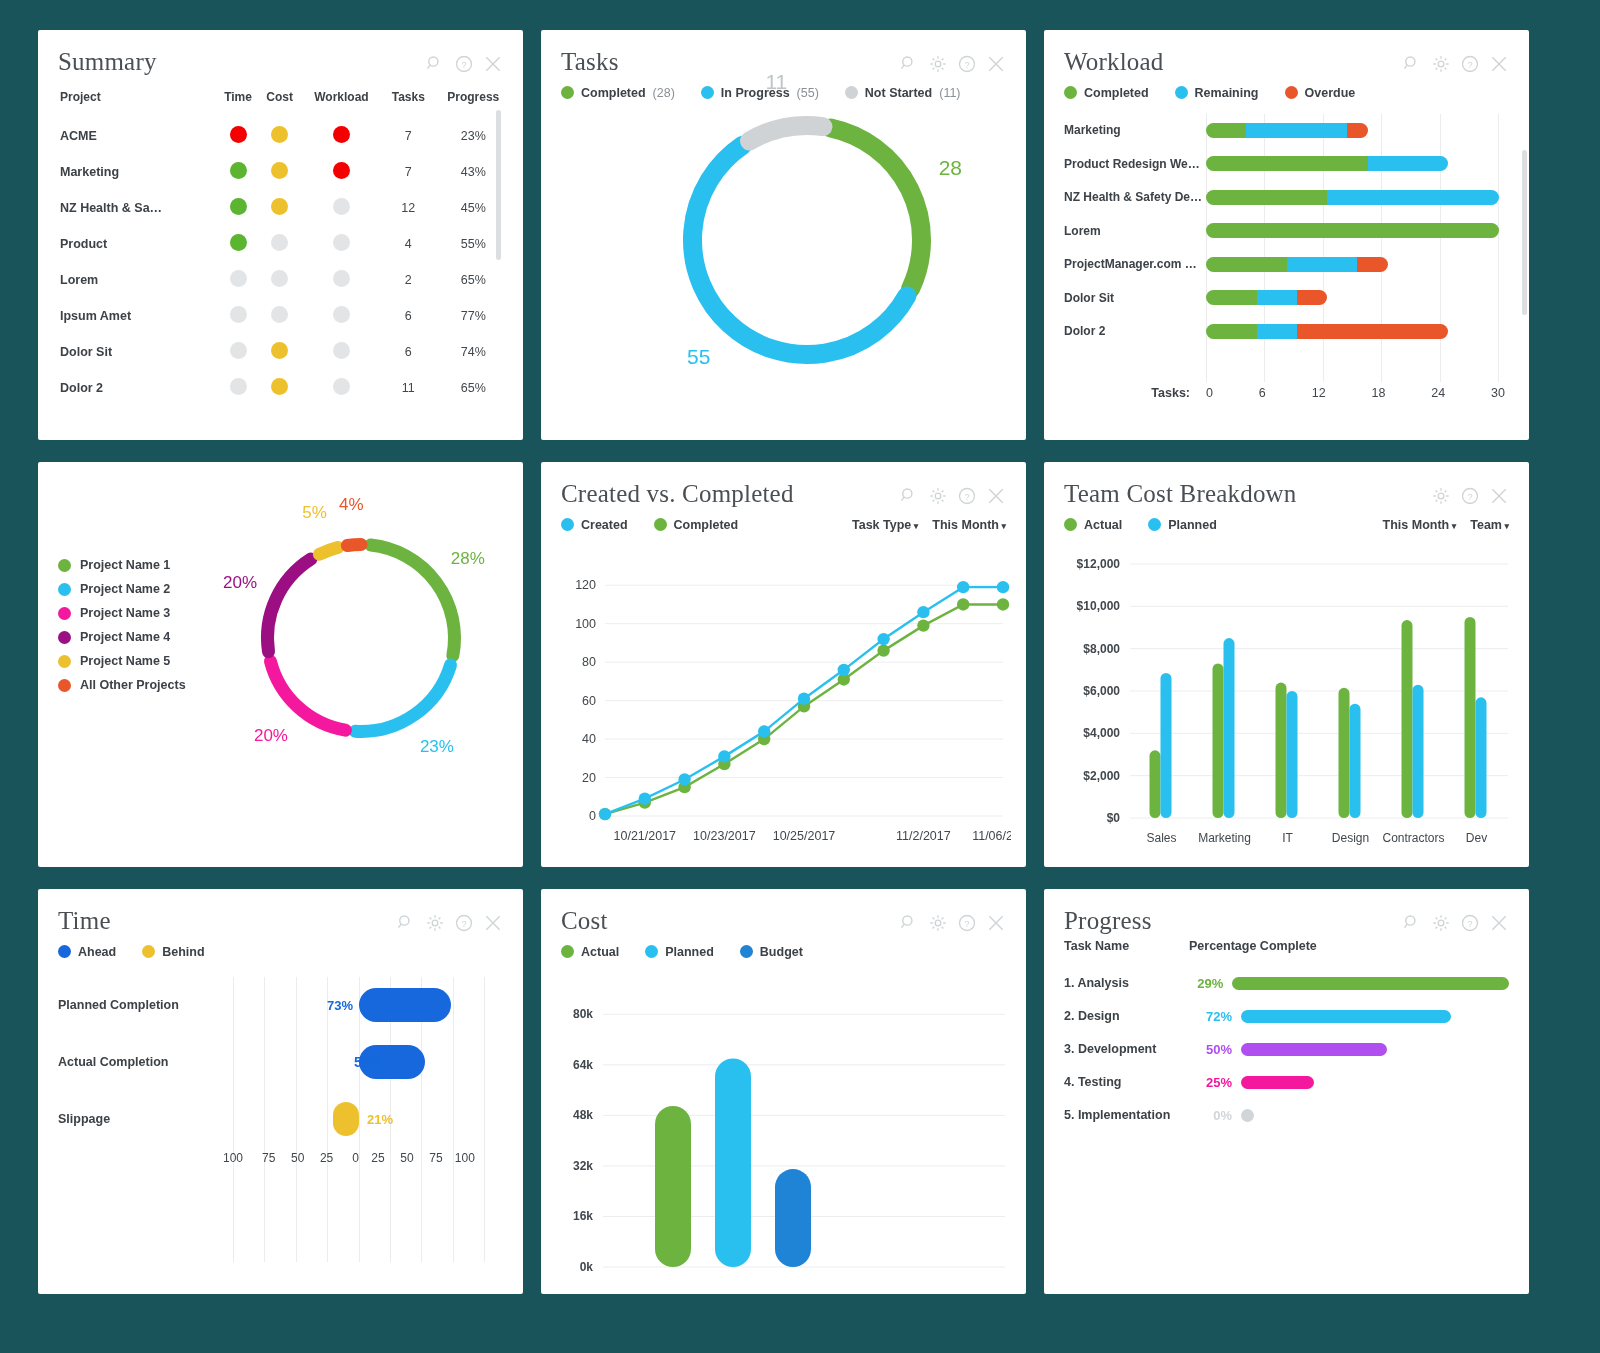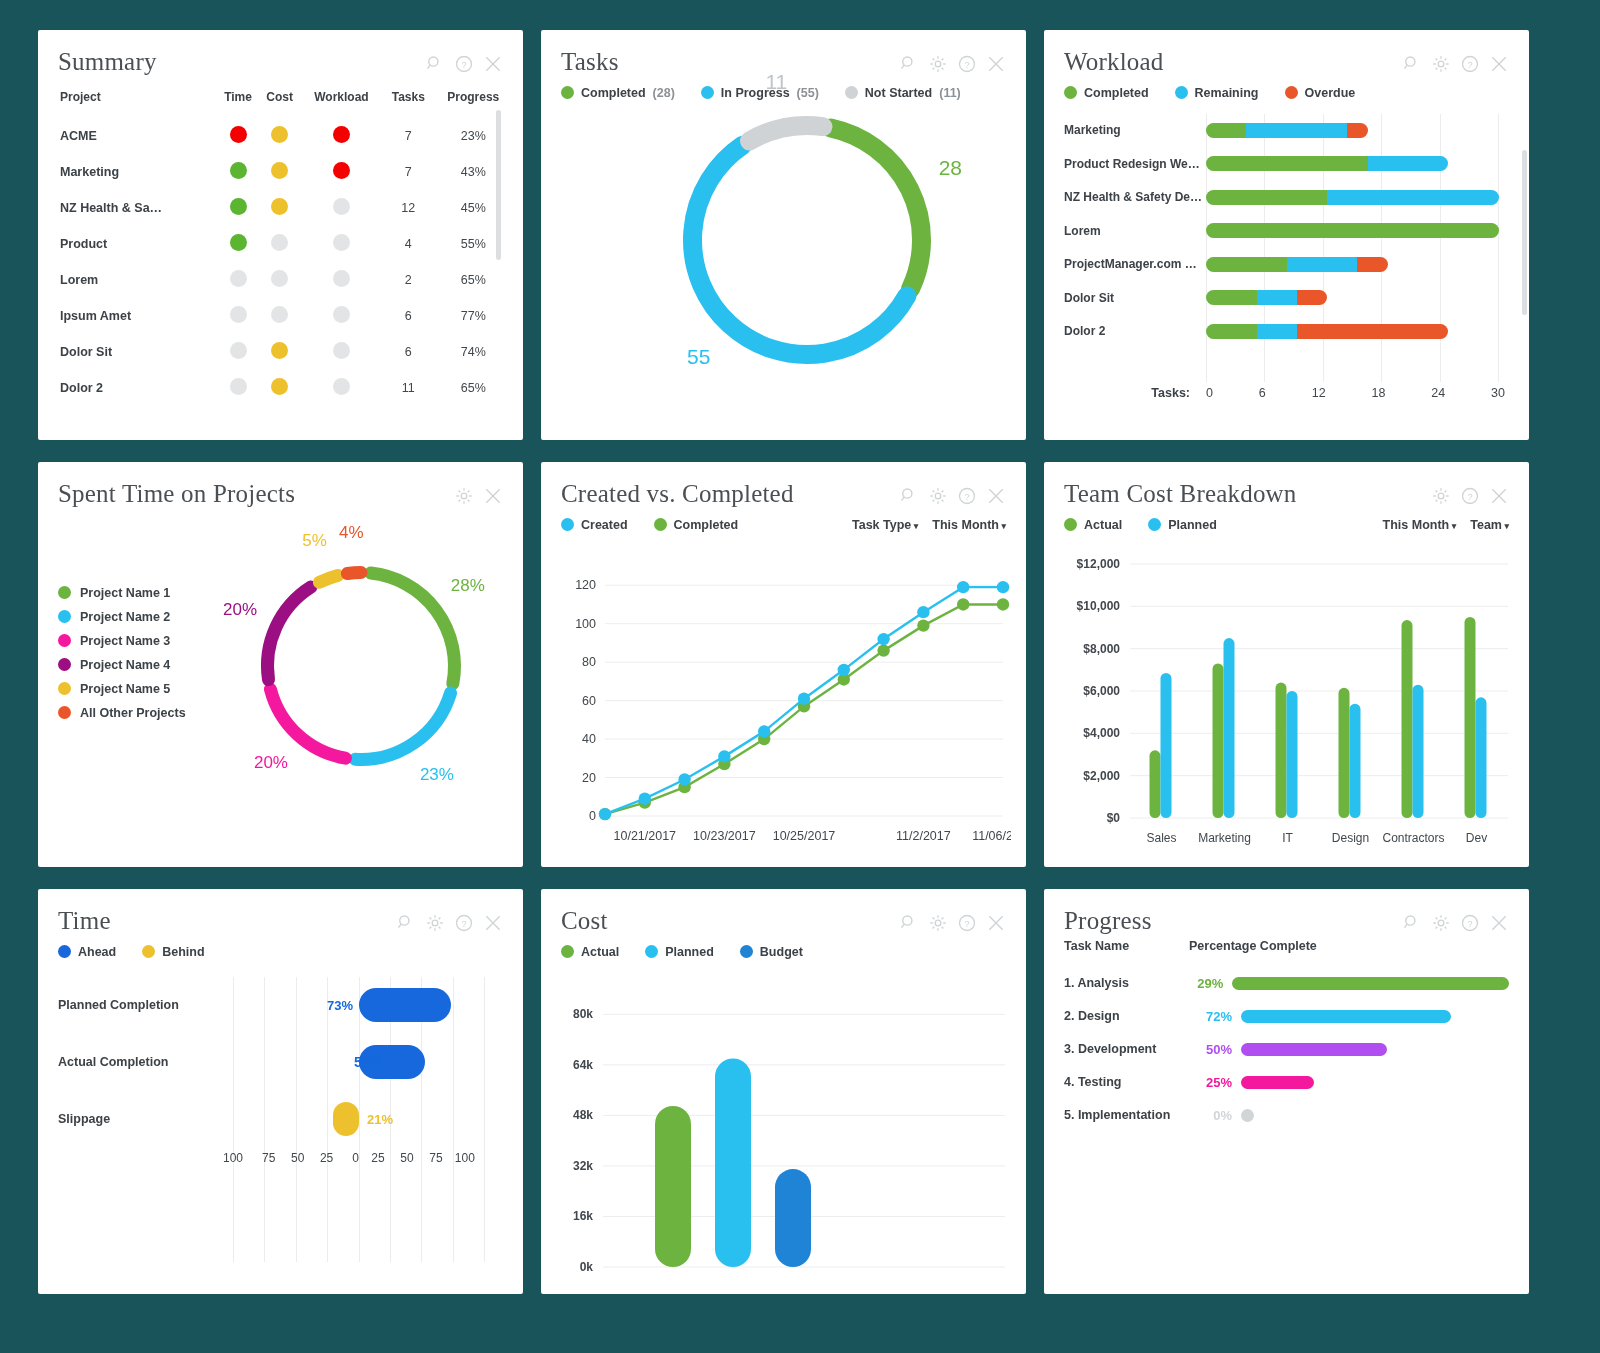--- a/index.html
+++ b/index.html
@@ -37,21 +37,21 @@
   }
   .card-icons { display: flex; align-items: center; gap: 9px; padding-top: 6px; }
   .ic { width: 20px; height: 20px; display: block; color: #cfd4d6; }
   .ic svg { width: 100%; height: 100%; display: block; }
 
   
   .legend { display: flex; align-items: center; gap: 26px; margin-top: 10px; }
   .legend-item { display: flex; align-items: center; gap: 7px; }
   .dot { width: 13px; height: 13px; border-radius: 50%; flex: none; }
   .legend-label { font-size: 12.5px; color: #3c4247; font-weight: bold; }
-  .legend-count { font-size: 12.5px; color: #8b9196; font-weight: bold; }
+  .legend-count { font-size: 12.5px; color: #8b9196; font-weight: normal; }
 
   
   .sum-wrap { margin-top: 8px; position: relative; height: 330px; overflow: hidden; }
   table.summary { width: 455px; border-collapse: collapse; }
   table.summary th {
     font-size: 12px; color: #3c4247; font-weight: bold; text-align: center;
     padding: 6px 0 14px 0;
   }
   table.summary th:first-child, table.summary td:first-child { text-align: left; padding-left: 2px; }
   table.summary td { font-size: 12.5px; color: #3c4247; text-align: center; padding: 8px 0; font-weight: bold; }
@@ -413,37 +413,20 @@
           <span>24</span>
           <span>30</span>
         </div>
     </div>
     <div class="scroll-track" style="top:120px;height:270px">
         <div class="scroll-thumb" style="height:165px"></div>
       </div>
   </div>
 
   <div class="card">
-    <div class="card-head">
-      <div class="card-title">Spent Time on Projects</div>
-      <div class="card-icons">
-        <span class="ic">
-            <svg viewBox="0 0 24 24" fill="none" stroke="currentColor" stroke-width="1.6">
-              <circle cx="12" cy="12" r="3.4"></circle>
-              <path d="M12 2.8v3M12 18.2v3M2.8 12h3M18.2 12h3M5.5 5.5l2.1 2.1M16.4 16.4l2.1 2.1M18.5 5.5l-2.1 2.1M7.6 16.4l-2.1 2.1"></path>
-            </svg>
-          </span>
-        <span class="ic">
-            <svg viewBox="0 0 24 24" fill="none" stroke="currentColor" stroke-width="1.7">
-              <line x1="4" y1="4" x2="20" y2="20"></line>
-              <line x1="20" y1="4" x2="4" y2="20"></line>
-            </svg>
-          </span>
-      </div>
-    </div>
     <div class="spent-body">
       <div class="spent-legend" id="spent-legend">
           <div class="legend-item">
             <span class="dot" style="background: rgb(108, 179, 63);"></span>
             <span class="legend-label">Project Name 1</span>
           </div>
           <div class="legend-item">
             <span class="dot" style="background: rgb(41, 192, 240);"></span>
             <span class="legend-label">Project Name 2</span>
           </div>

